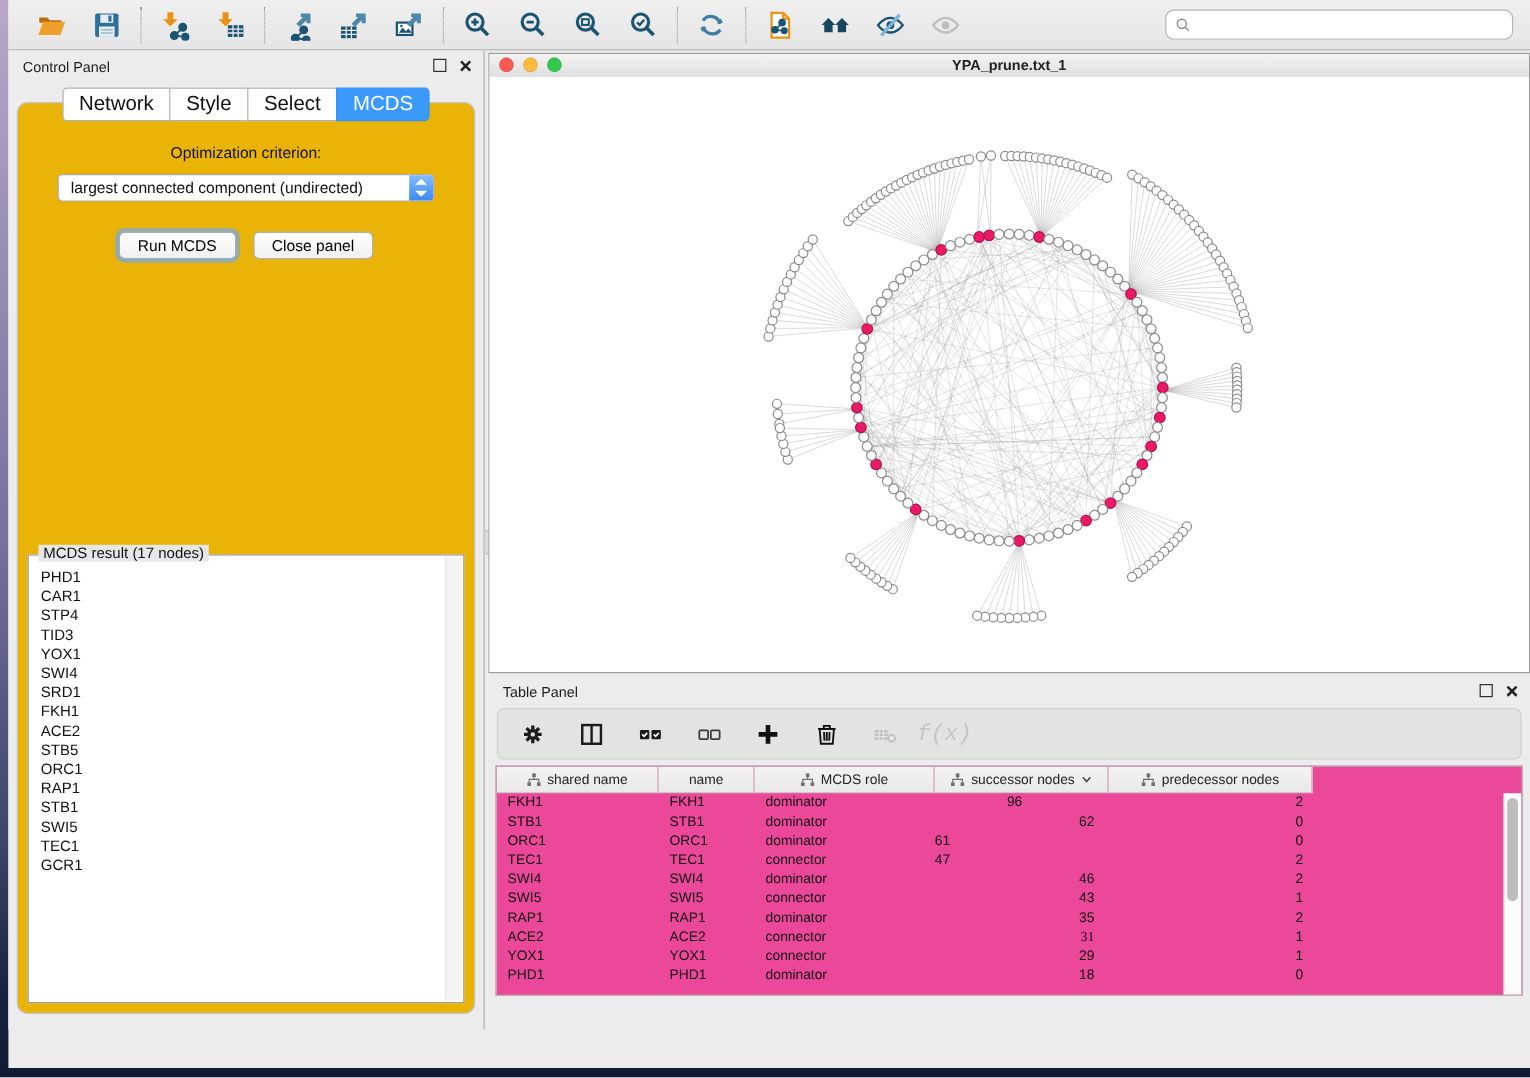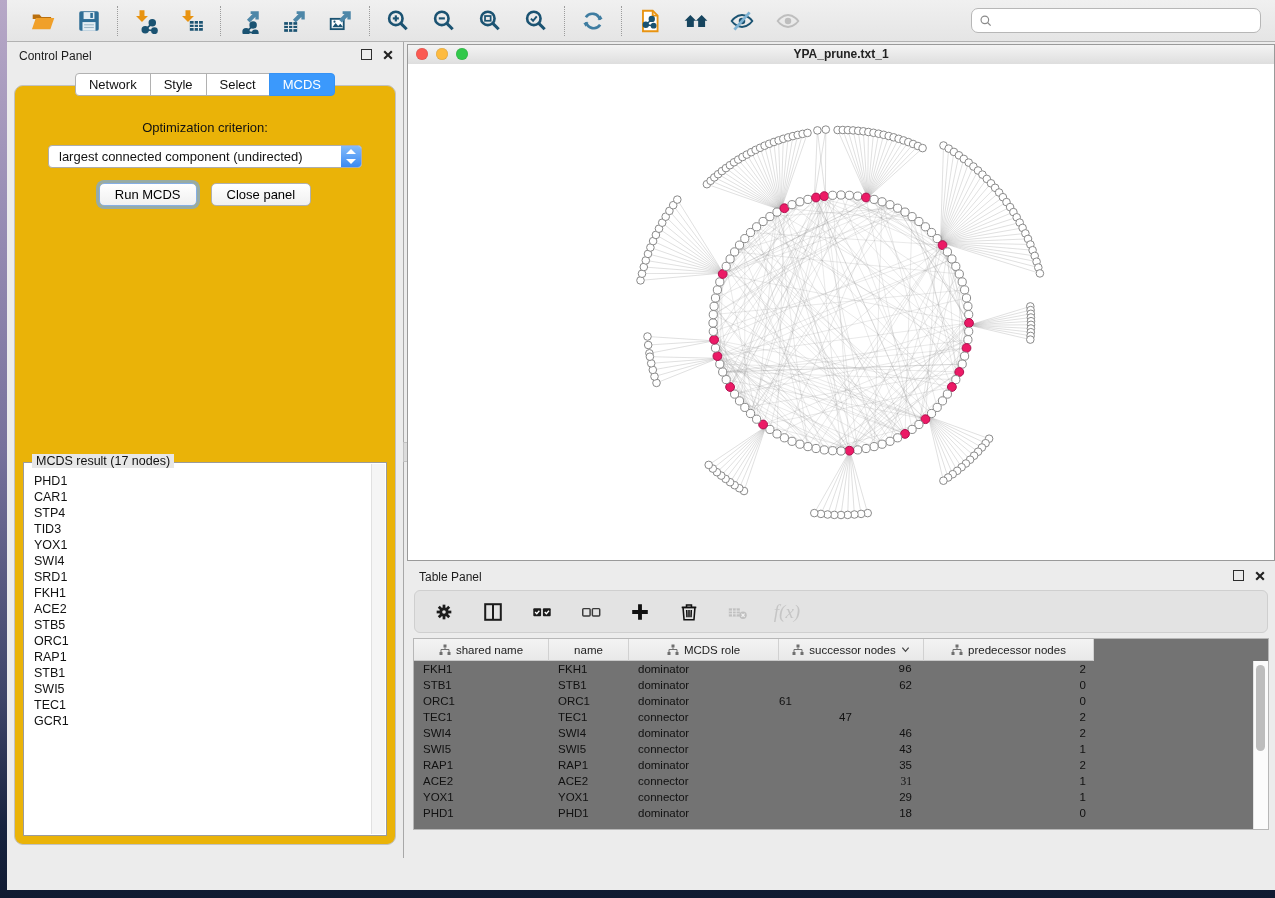--- a/index.html
+++ b/index.html
@@ -24,35 +24,35 @@
   .search-box input{border:none;outline:none;flex:1;font-size:12px;background:transparent;font-family:"Liberation Sans",sans-serif;}
 
   
   .control-panel{position:absolute;left:0;top:42px;width:397px;height:816px;background:#ececec;
     border-right:1px solid #a8a8a8;box-sizing:border-box;}
   .panel-title{position:absolute;left:12px;top:7px;font-size:12px;color:#1c1c1c;}
   .panel-icons{position:absolute;right:10px;top:7px;display:flex;gap:11px;align-items:center;}
   .float-icon{width:9px;height:9px;border:1.5px solid #2e2e2e;background:transparent;}
   .close-icon svg{width:10px;height:10px;display:block;}
   .cp-tabs{position:absolute;top:31px;left:0;width:100%;display:flex;justify-content:center;z-index:3;}
-  .tab{padding:3px 13px;font-size:13px;background:#fff;border:1px solid #b1b1b1;margin-left:-1px;color:#111;cursor:default;}
+  .tab{padding:3px 13px;font-size:17px;background:#fff;border:1px solid #b1b1b1;margin-left:-1px;color:#111;cursor:default;}
   .tab:first-child{border-radius:4px 0 0 4px;margin-left:0;}
   .tab:last-child{border-radius:0 4px 4px 0;}
   .tab.active{background:#3b99fc;border-color:#3592f5;color:#fff;}
   .cp-body{position:absolute;left:7px;right:7px;top:43px;bottom:13px;background:#eab308;
     border:1px solid #c2c2c2;border-radius:9px;z-index:1;}
   .opt-label{margin:0;padding-top:34px;text-align:center;font-size:13px;}
   .select{margin:10px auto 0;width:314px;height:23px;background:#fff;border:1px solid #adadad;border-radius:4px;
     position:relative;font-size:13px;line-height:22px;padding-left:10px;box-sizing:border-box;}
   .stepper{position:absolute;right:0;top:0;width:20px;height:21px;border-radius:0 3px 3px 0;
     background:linear-gradient(#84bbf9,#3a8af4);}
   .stepper .up,.stepper .dn{position:absolute;left:5px;width:0;height:0;border-left:5px solid transparent;border-right:5px solid transparent;}
   .stepper .up{top:3px;border-bottom:5px solid #fff;}
   .stepper .dn{bottom:3px;border-top:5px solid #fff;}
-  .btn-row{display:flex;justify-content:center;gap:14px;margin-top:15px;}
+  .btn-row{display:flex;justify-content:center;gap:14px;margin-top:25px;}
   .btn{height:23px;padding:0 15px;font-size:13px;background:linear-gradient(#ffffff,#f0f0f0);
     border:1px solid #b0b0b0;border-radius:5px;line-height:21px;cursor:default;}
   .btn.focus{box-shadow:0 0 0 3px rgba(106,168,250,.65);border-color:#84aee6;}
   .fieldset{position:absolute;left:8px;right:8px;top:376px;bottom:8px;border:1px solid #9b9b9b;background:#fff;}
   .legend{position:absolute;top:-9px;left:8px;background:#e7e7e7;padding:0 4px;font-size:12.5px;z-index:2;}
   .mcds-list{position:absolute;left:1px;right:15px;top:1px;bottom:1px;overflow:hidden;padding:9px 0 0 9px;}
   .list-item{font-size:12.5px;height:16px;line-height:16px;}
   .list-scroll{position:absolute;top:1px;bottom:1px;right:1px;width:13px;background:#f5f5f5;border-left:1px solid #e1e1e1;}
   .v-splitter{position:absolute;left:397px;top:42px;width:3px;height:816px;background:#ececec;}
   .v-splitter .grip{position:absolute;left:-1px;top:400px;width:5px;height:20px;background:#dcdcdc;border:1px solid #c2c2c2;box-sizing:border-box;}
@@ -66,22 +66,22 @@
   .net-title{text-align:center;font-size:12px;font-weight:700;line-height:18px;color:#222;}
   .net-canvas{position:absolute;left:0;top:19px;right:0;bottom:0;background:#fff;}
   .net-canvas svg{display:block;width:866px;height:496px;}
 
   
   .table-panel{position:absolute;left:400px;top:563px;width:868px;height:295px;background:#ececec;box-sizing:border-box;}
   .tp-toolbar{position:absolute;left:7px;right:7px;top:27px;height:43px;background:#e3e3e3;
     border:1px solid #cfcfcf;border-radius:6px;display:flex;align-items:center;gap:25px;padding-left:17px;box-sizing:border-box;}
   .tp-toolbar .tbtn{width:24px;height:24px;}
   .tp-toolbar .tbtn svg{width:22px;height:22px;}
-  .fx{font-family:Liberation Serif, serif;font-style:italic;font-size:19px;color:#a9a9a9;}
-  .tp-table{position:absolute;left:6px;right:6px;top:75px;height:190px;background:#737373;border:1px solid #b7b7b7;overflow:hidden;}
+  .fx{font-family:Liberation Mono, monospace;font-style:italic;font-size:19px;color:#a9a9a9;}
+  .tp-table{position:absolute;left:6px;right:6px;top:75px;height:190px;background:#ec4899;border:1px solid #b7b7b7;overflow:hidden;}
   .thead{display:flex;height:22px;}
   .th{background:linear-gradient(#f3f3f3,#e9e9e9);border-right:1px solid #d1d1d1;border-bottom:1px solid #c9c9c9;
     display:flex;align-items:center;justify-content:center;gap:5px;font-size:11.5px;color:#222;box-sizing:border-box;height:22px;flex:none;cursor:default;}
   .th svg{flex:none;}
   .tbody{position:absolute;left:0;right:14px;top:22px;bottom:0;overflow:hidden;}
   .trow{display:flex;height:16px;}
   .td{font-size:11.5px;line-height:16px;box-sizing:border-box;white-space:nowrap;flex:none;}
   .tscroll{position:absolute;right:0;top:22px;bottom:0;width:14px;background:#fbfbfb;border-left:1px solid #e3e3e3;}
   .tthumb{position:absolute;left:2px;right:3px;top:4px;height:86px;background:#bdbdbd;border-radius:5px;}
   .tp-tabs{position:absolute;left:0;right:0;top:269px;display:flex;justify-content:center;}
@@ -1122,42 +1122,42 @@
                 <path stroke="#6f6f6f" fill="none" stroke-width="1" d="M6 3.5v2M2 8V5.5h8V8"></path>
               </svg>
               <span>predecessor nodes</span>
             </div>
           </div>
         <div class="tbody">
             <div class="trow">
               <div class="td" style="width: 135px; text-align: left; padding: 0px 0px 0px 9px;">FKH1</div>
               <div class="td" style="width: 80px; text-align: left; padding: 0px 0px 0px 9px;">FKH1</div>
               <div class="td" style="width: 150px; text-align: left; padding: 0px 0px 0px 9px;">dominator</div>
-              <div class="td" style="width: 145px; text-align: right; padding: 0px 12px 0px 0px; font-family: Liberation Mono, monospace;">96</div>
+              <div class="td" style="width: 145px; text-align: center; padding: 0px 12px 0px 0px;">96</div>
               <div class="td" style="width: 170px; text-align: right; padding: 0px 8px 0px 0px;">2</div>
             </div>
             <div class="trow">
               <div class="td" style="width: 135px; text-align: left; padding: 0px 0px 0px 9px;">STB1</div>
               <div class="td" style="width: 80px; text-align: left; padding: 0px 0px 0px 9px;">STB1</div>
               <div class="td" style="width: 150px; text-align: left; padding: 0px 0px 0px 9px;">dominator</div>
               <div class="td" style="width: 145px; text-align: right; padding: 0px 12px 0px 0px;">62</div>
               <div class="td" style="width: 170px; text-align: right; padding: 0px 8px 0px 0px;">0</div>
             </div>
             <div class="trow">
               <div class="td" style="width: 135px; text-align: left; padding: 0px 0px 0px 9px;">ORC1</div>
               <div class="td" style="width: 80px; text-align: left; padding: 0px 0px 0px 9px;">ORC1</div>
               <div class="td" style="width: 150px; text-align: left; padding: 0px 0px 0px 9px;">dominator</div>
               <div class="td" style="width: 145px; padding: 0px 12px 0px 0px;">61</div>
               <div class="td" style="width: 170px; text-align: right; padding: 0px 8px 0px 0px;">0</div>
             </div>
             <div class="trow">
               <div class="td" style="width: 135px; text-align: left; padding: 0px 0px 0px 9px;">TEC1</div>
               <div class="td" style="width: 80px; text-align: left; padding: 0px 0px 0px 9px;">TEC1</div>
               <div class="td" style="width: 150px; text-align: left; padding: 0px 0px 0px 9px;">connector</div>
-              <div class="td" style="width: 145px; text-align: center; padding: 0px 12px 0px 0px;">47</div>
+              <div class="td" style="width: 145px; text-align: left; padding: 0px 12px 0px 0px;">47</div>
               <div class="td" style="width: 170px; text-align: right; padding: 0px 8px 0px 0px;">2</div>
             </div>
             <div class="trow">
               <div class="td" style="width: 135px; text-align: left; padding: 0px 0px 0px 9px;">SWI4</div>
               <div class="td" style="width: 80px; text-align: left; padding: 0px 0px 0px 9px;">SWI4</div>
               <div class="td" style="width: 150px; text-align: left; padding: 0px 0px 0px 9px;">dominator</div>
               <div class="td" style="width: 145px; text-align: right; padding: 0px 12px 0px 0px;">46</div>
               <div class="td" style="width: 170px; text-align: right; padding: 0px 8px 0px 0px;">2</div>
             </div>
             <div class="trow">

